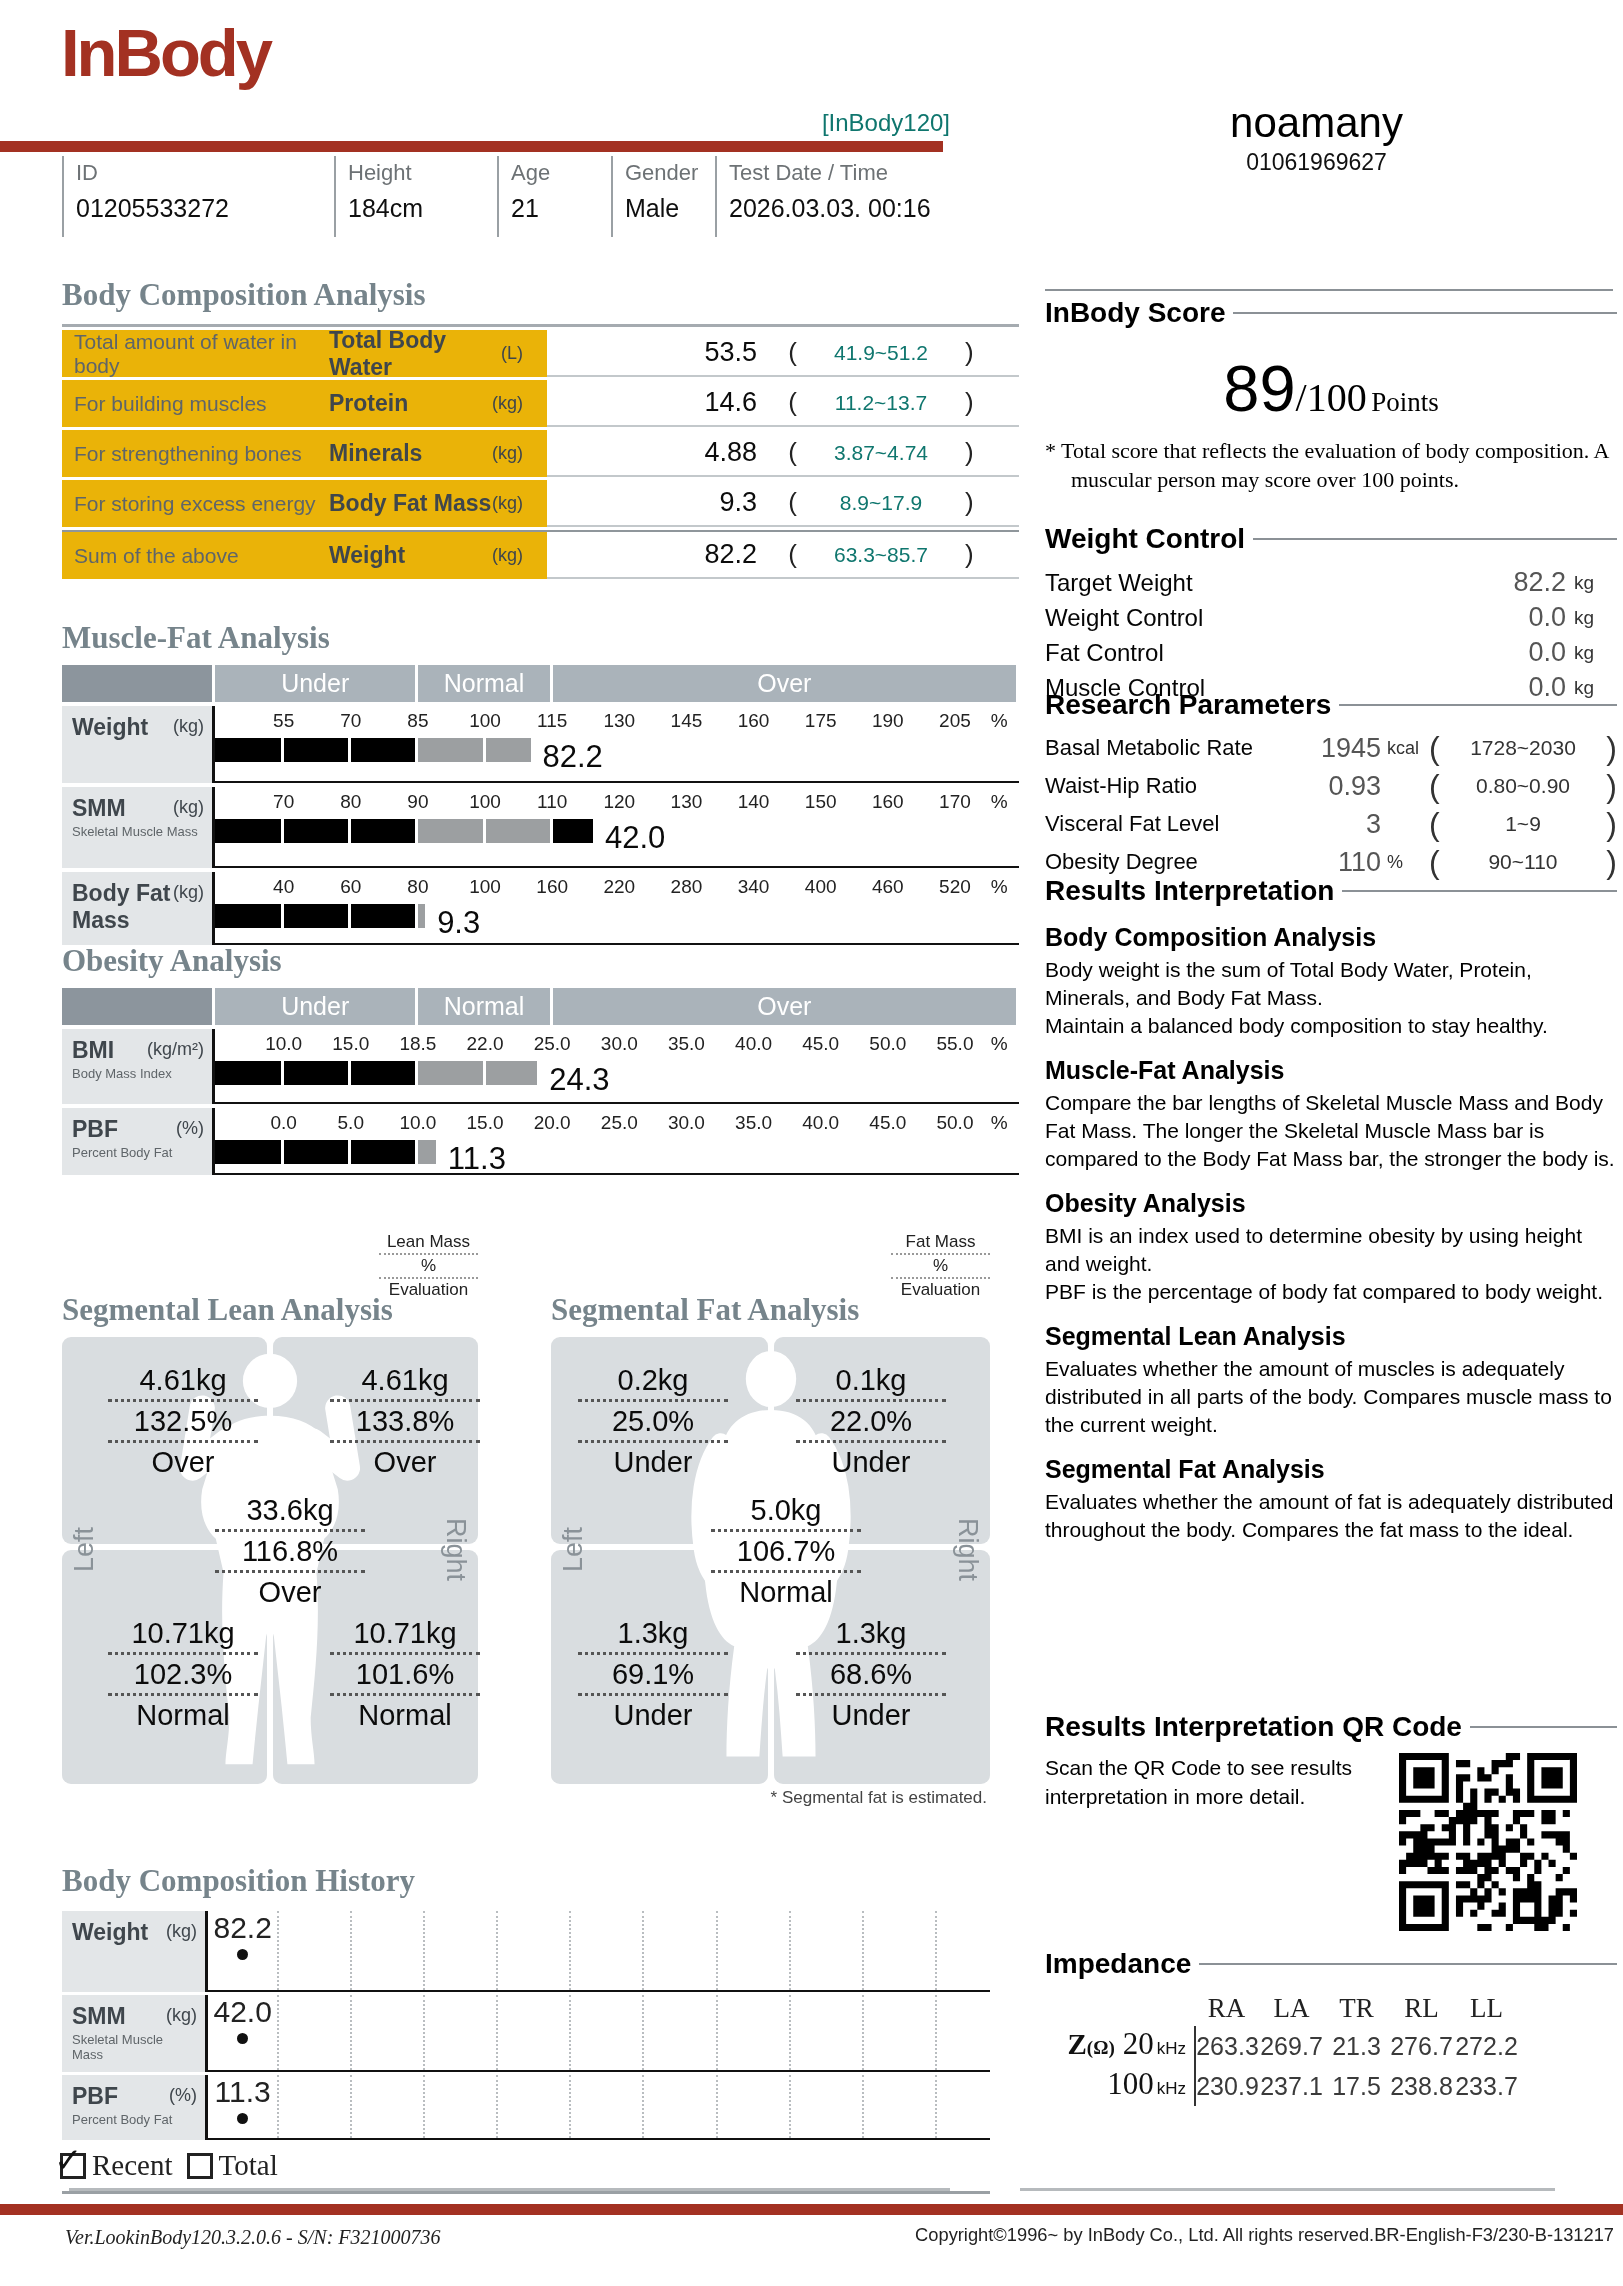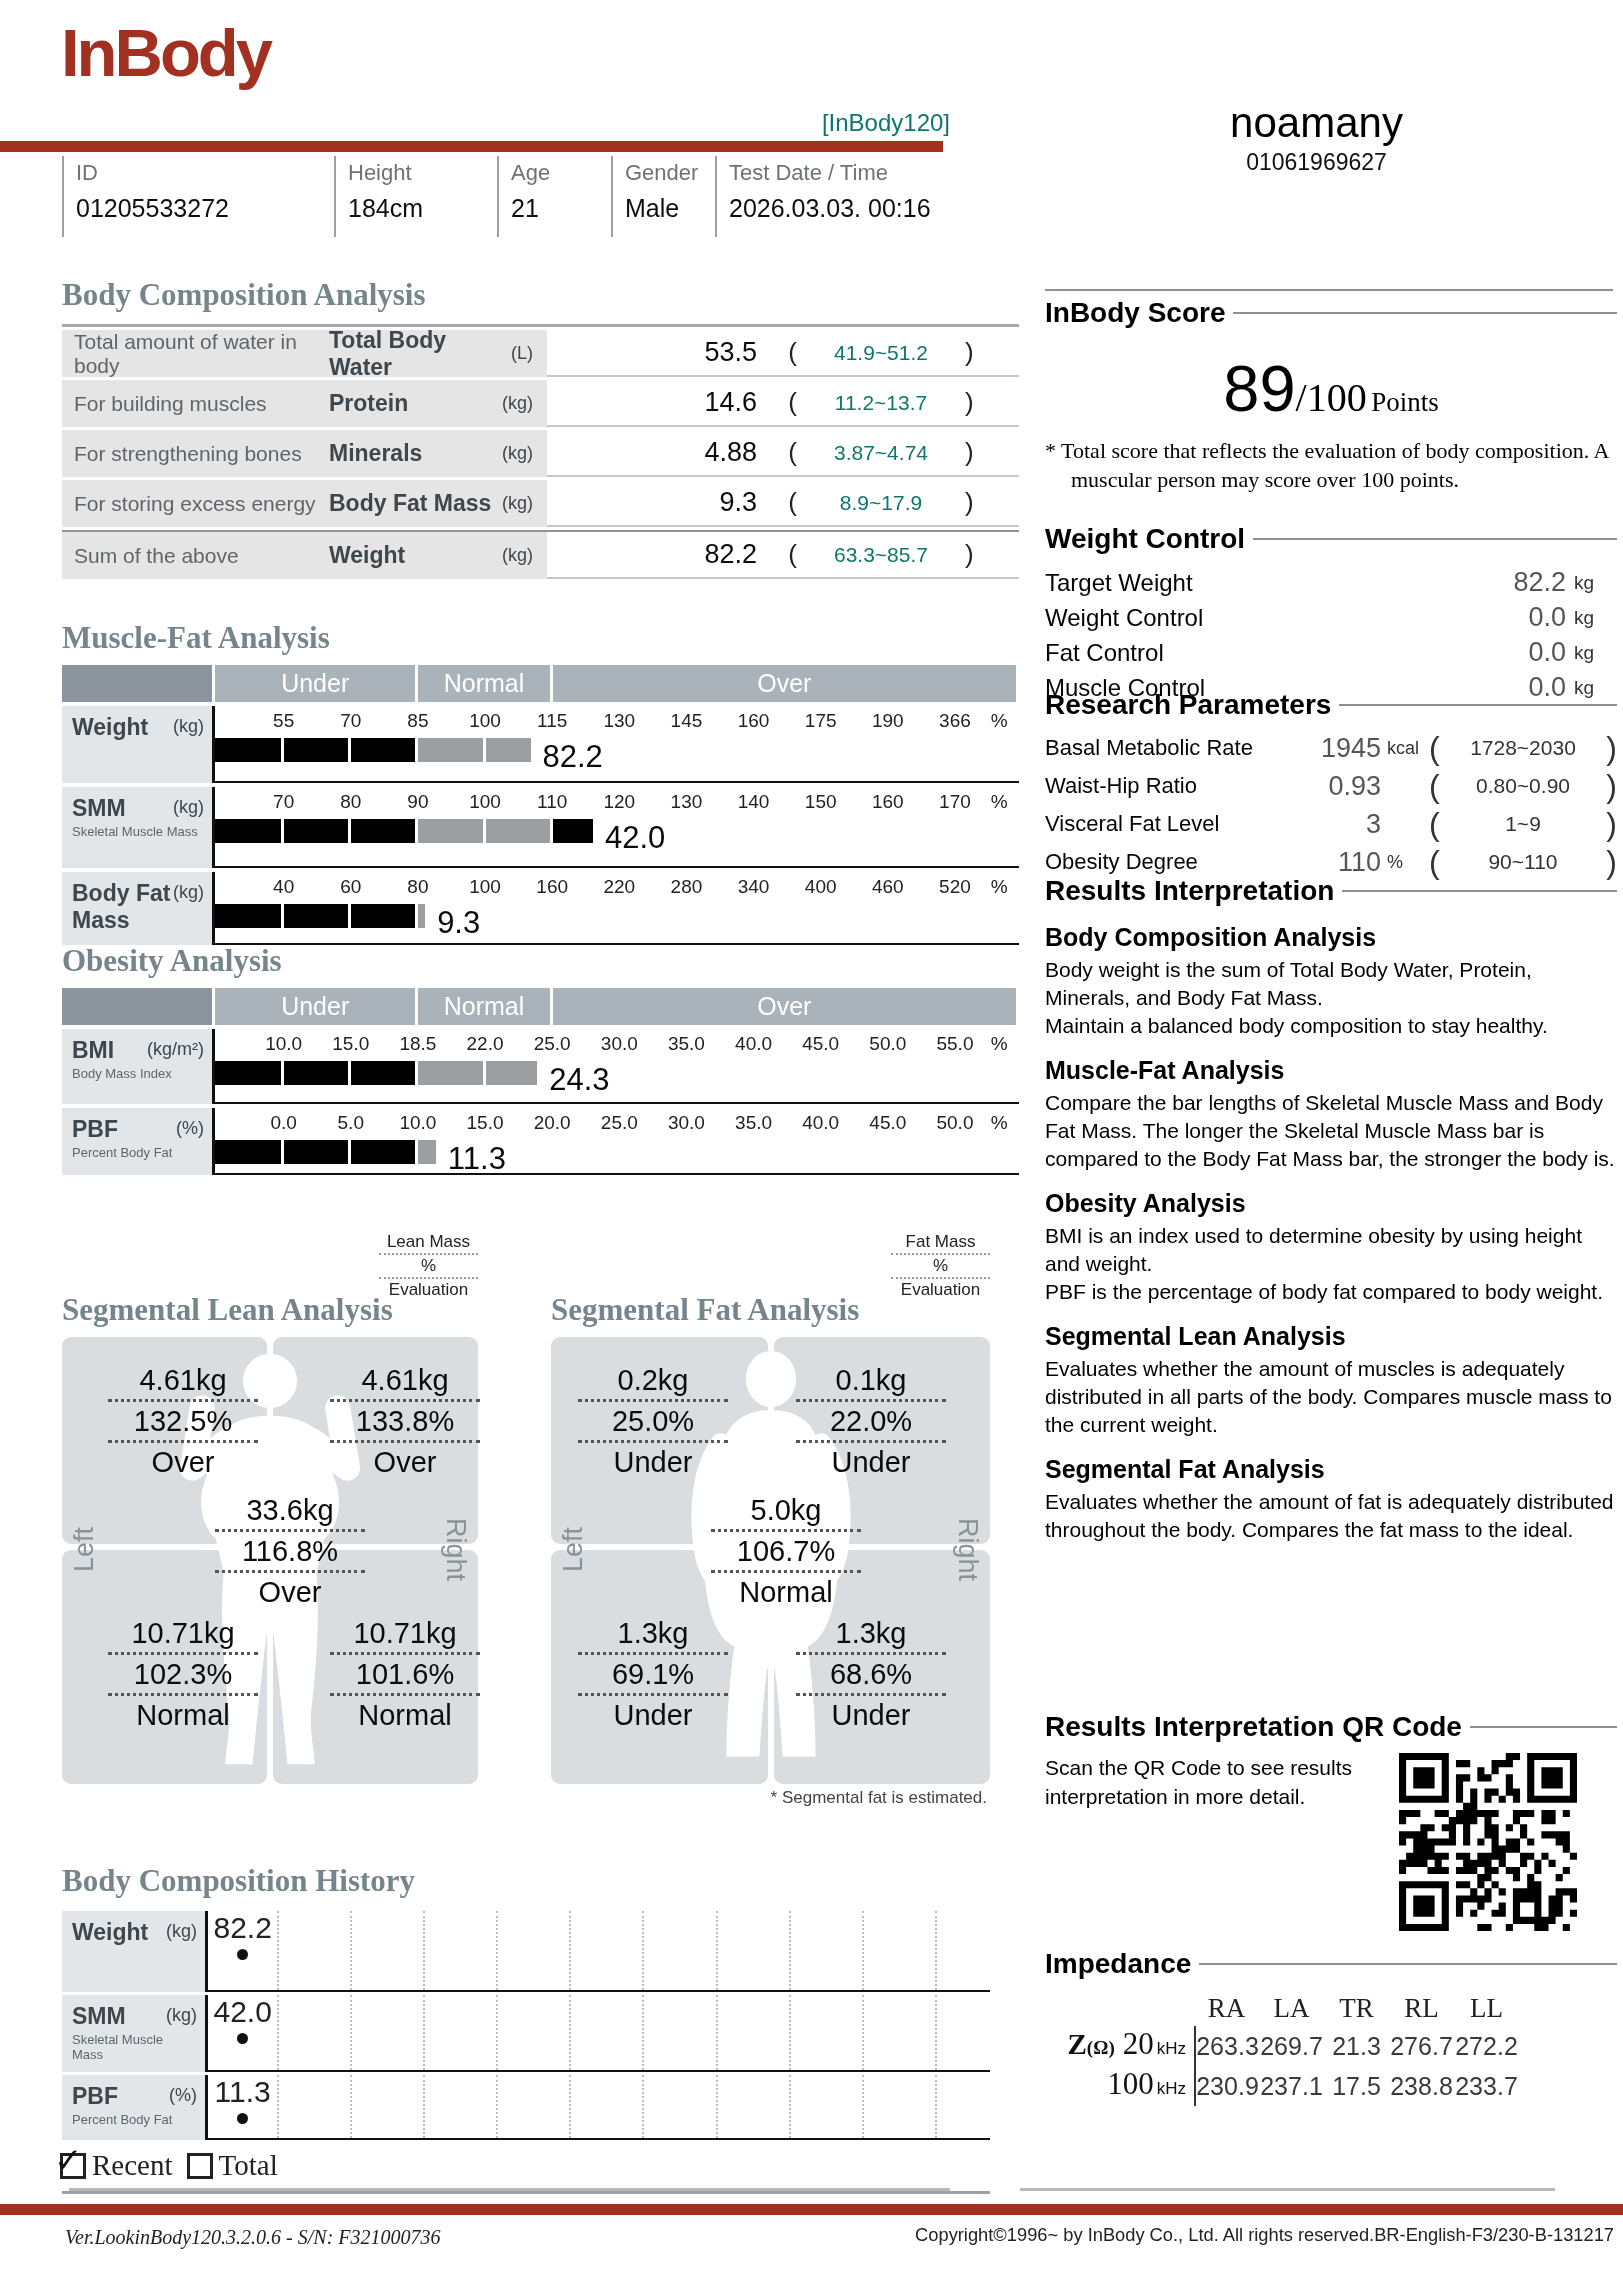--- a/index.html
+++ b/index.html
@@ -18,21 +18,21 @@
   .info-cell{border-left:2px solid #9aa0a4;padding:4px 0 0 12px;box-sizing:border-box;}
   .info-cell .lb{font-size:22px;color:#6d7275;}
   .info-cell .vl{font-size:25px;color:#0f0f0f;margin-top:8px;}
 
   
   .ltitle{font-family:"Liberation Serif",serif;font-weight:bold;font-size:31px;color:#76848B;}
   #bca-title{left:62px;top:277px;}
   #bca-table{left:62px;top:324px;width:957px;border-top:3px solid #a5abb0;padding-top:3px;}
   .bca-row{display:flex;height:47px;margin-bottom:3px;}
   .bca-row.sum{border-top:2px solid #8f969b;}
-  .bca-label{width:485px;background:#e5e5e5;display:flex;align-items:center;box-sizing:border-box;padding:0 14px 0 12px;}
+  .bca-label{width:485px;background:#eab308;display:flex;align-items:center;box-sizing:border-box;padding:0 24px 0 12px;}
   .bca-desc{width:255px;font-size:21px;color:#5f6569;}
   .bca-name{flex:1;font-size:23px;font-weight:bold;color:#3f464c;}
   .bca-unit{font-size:18px;color:#3f464c;}
   .bca-val{flex:1;background:#fff;border-bottom:2px solid #c3c8cb;display:flex;align-items:center;justify-content:flex-end;}
   .bca-num{font-size:27px;color:#0c0c0c;width:119px;text-align:right;}
   .bca-range{width:248px;display:flex;align-items:center;justify-content:center;margin-right:14px;}
   .bca-range .pr{font-size:26px;color:#222;font-weight:300;}
   .bca-range .rg{font-size:21px;color:#0f766e;width:168px;text-align:center;}
 
   
@@ -289,21 +289,21 @@
           <div class="tick" style="left: 8.6%;">55</div>
           <div class="tick" style="left: 16.95%;">70</div>
           <div class="tick" style="left: 25.3%;">85</div>
           <div class="tick" style="left: 33.65%;">100</div>
           <div class="tick" style="left: 42%;">115</div>
           <div class="tick" style="left: 50.35%;">130</div>
           <div class="tick" style="left: 58.7%;">145</div>
           <div class="tick" style="left: 67.05%;">160</div>
           <div class="tick" style="left: 75.4%;">175</div>
           <div class="tick" style="left: 83.75%;">190</div>
-          <div class="tick" style="left: 92.1%;">366</div>
+          <div class="tick" style="left: 92.1%;">205</div>
           <div class="pct-sym">%</div>
           <div class="seg" style="left: 0%; width: calc(8.6% - 3px); background: rgb(0, 0, 0);"></div>
           <div class="seg" style="left: 8.6%; width: calc(8.35% - 3px); background: rgb(0, 0, 0);"></div>
           <div class="seg" style="left: 16.95%; width: calc(8.35% - 3px); background: rgb(0, 0, 0);"></div>
           <div class="seg" style="left: 25.3%; width: calc(8.35% - 3px); background: rgb(156, 159, 161);"></div>
           <div class="seg" style="left: 33.65%; width: 5.5945%; background: rgb(156, 159, 161);"></div>
           <div class="gauge-val" style="left: calc(39.2445% + 12px);">82.2</div>
         </div>
       </div>
       <div class="gauge-row">

